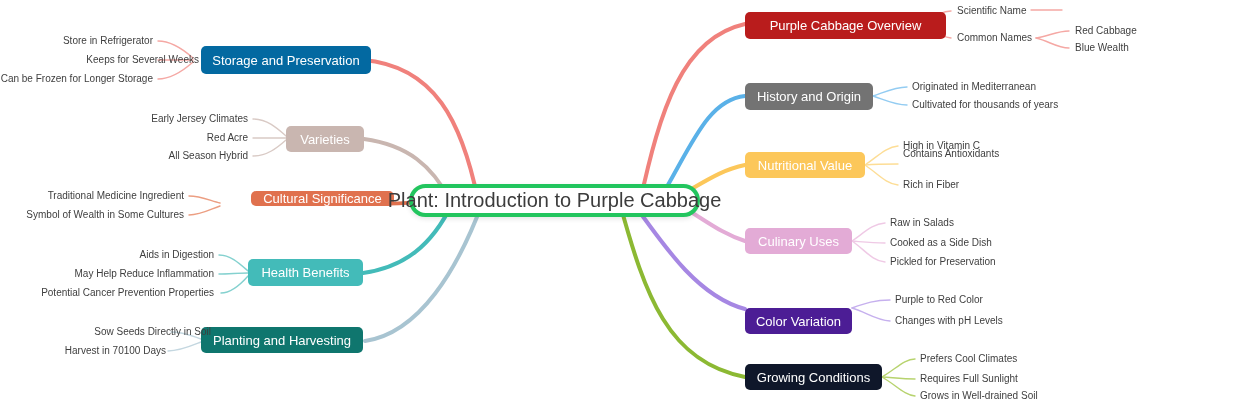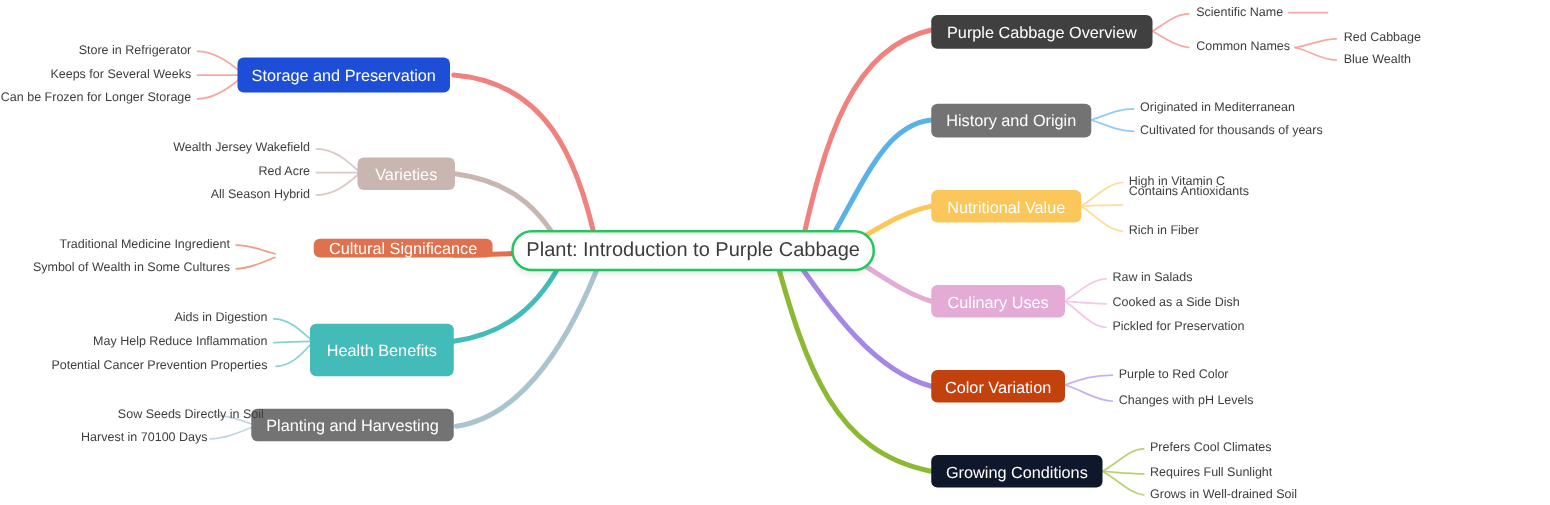--- a/index.html
+++ b/index.html
@@ -4,23 +4,23 @@
 <style>
   html,body{margin:0;padding:0;background:#ffffff;font-family:"Liberation Sans",sans-serif;}
   .canvas{position:relative;width:1240px;height:404px;background:#ffffff;overflow:hidden;}
   .wires{position:absolute;left:0;top:0;width:1240px;height:404px;}
   .wires path{fill:none;}
   .wires path.main{stroke-width:4;stroke-linecap:round;}
   .wires path.thin{stroke-width:1.4;stroke-linecap:round;}
   .node{position:absolute;display:flex;align-items:center;justify-content:center;
         color:#ffffff;font-size:13px;border-radius:5px;white-space:nowrap;cursor:pointer;}
   .center-node{position:absolute;left:409px;top:184px;width:291px;height:33px;
-        background:#ffffff;border:2px solid #22c55e;border-radius:17px;
+        background:#ffffff;border:4px solid #22c55e;border-radius:17px;
         box-shadow:0 2px 5px rgba(0,0,0,0.10);display:flex;align-items:center;justify-content:center;
-        font-size:16px;color:#3c3c3c;white-space:nowrap;cursor:pointer;box-sizing:border-box;}
+        font-size:20px;color:#3c3c3c;white-space:nowrap;cursor:pointer;box-sizing:border-box;}
   .leaf{position:absolute;font-size:10px;line-height:12px;color:#3e3e3e;white-space:nowrap;cursor:pointer;}
   .leaf.ra{text-align:right;}
 </style>
 </head>
 <body>
 
 <div class="canvas">
 
   <svg class="wires" viewBox="0 0 1240 404">
 
@@ -72,39 +72,39 @@
     <path class="thin" d="M 852 241 C 864 249 872 261 885 262" stroke="#efc9e5"></path>
 
     <path class="thin" d="M 852 308 C 866 303 875 300 890 300" stroke="#c6b0ee"></path>
     <path class="thin" d="M 852 308 C 866 312 875 320 890 321" stroke="#c6b0ee"></path>
 
     <path class="thin" d="M 882 377 C 896 369 904 359 915 359" stroke="#b7d36e"></path>
     <path class="thin" d="M 882 377 C 896 378 904 379 915 379" stroke="#b7d36e"></path>
     <path class="thin" d="M 882 377 C 896 385 904 395 915 396" stroke="#b7d36e"></path>
   </svg>
 
-  <div class="node" style="left: 190px; top: 46px; width: 170px; height: 28px; background-color: #1d4ed8;">Storage and Preservation</div>
+  <div class="node" style="left: 201px; top: 46px; width: 170px; height: 28px; background-color: #0369a1;">Storage and Preservation</div>
   <div class="node" style="left: 286px; top: 126px; width: 78px; height: 26px; background-color: rgb(201, 182, 176);">Varieties</div>
   <div class="node" style="left: 220px; top: 191px; width: 143px; height: 15px; background-color: rgb(224, 113, 78); margin-left: 31px;">Cultural Significance</div>
-  <div class="node" style="left: 248px; top: 259px; width: 115px; height: 42px; background-color: rgb(67, 187, 185);">Health Benefits</div>
-  <div class="node" style="left: 201px; top: 327px; width: 162px; height: 26px; background-color: #737373;">Planting and Harvesting</div>
+  <div class="node" style="left: 248px; top: 259px; width: 115px; height: 27px; background-color: rgb(67, 187, 185);">Health Benefits</div>
+  <div class="node" style="left: 201px; top: 327px; width: 162px; height: 26px; background-color: #0f766e;">Planting and Harvesting</div>
 
-  <div class="node" style="left: 745px; top: 12px; width: 177px; height: 27px; background-color: #404040;">Purple Cabbage Overview</div>
+  <div class="node" style="left: 745px; top: 12px; width: 201px; height: 27px; background-color: #b91c1c;">Purple Cabbage Overview</div>
   <div class="node" style="left: 745px; top: 83px; width: 128px; height: 27px; background-color: #737373;">History and Origin</div>
   <div class="node" style="left: 745px; top: 152px; width: 120px; height: 26px; background-color: rgb(252, 199, 90);">Nutritional Value</div>
   <div class="node" style="left: 745px; top: 228px; width: 107px; height: 26px; background-color: rgb(227, 171, 214);">Culinary Uses</div>
-  <div class="node" style="left: 745px; top: 296px; width: 107px; height: 26px; background-color: #c2410c;">Color Variation</div>
+  <div class="node" style="left: 745px; top: 308px; width: 107px; height: 26px; background-color: #4c1d95;">Color Variation</div>
   <div class="node" style="left: 745px; top: 364px; width: 137px; height: 26px; background-color: #0f172a;">Growing Conditions</div>
 
   <div class="center-node">Plant: Introduction to Purple Cabbage</div>
 
   <div class="leaf ra" style="right:1087px;top:35px">Store in Refrigerator</div>
-  <div class="leaf ra" style="right:1087px;top:54px">Keeps for Several Weeks</div>
+  <div class="leaf ra" style="right:1041px;top:54px">Keeps for Several Weeks</div>
   <div class="leaf ra" style="right:1087px;top:73px">Can be Frozen for Longer Storage</div>
-  <div class="leaf ra" style="right:992px;top:113px">Wealth Jersey Wakefield</div>
+  <div class="leaf ra" style="right:992px;top:113px">Early Jersey Climates</div>
   <div class="leaf ra" style="right:992px;top:132px">Red Acre</div>
   <div class="leaf ra" style="right:992px;top:150px">All Season Hybrid</div>
   <div class="leaf ra" style="right:1056px;top:190px">Traditional Medicine Ingredient</div>
   <div class="leaf ra" style="right:1056px;top:209px">Symbol of Wealth in Some Cultures</div>
   <div class="leaf ra" style="right:1026px;top:249px">Aids in Digestion</div>
   <div class="leaf ra" style="right:1026px;top:268px">May Help Reduce Inflammation</div>
   <div class="leaf ra" style="right:1026px;top:287px">Potential Cancer Prevention Properties</div>
   <div class="leaf ra" style="right:1029px;top:326px">Sow Seeds Directly in Soil</div>
   <div class="leaf ra" style="right:1074px;top:345px">Harvest in 70100 Days</div>
 

